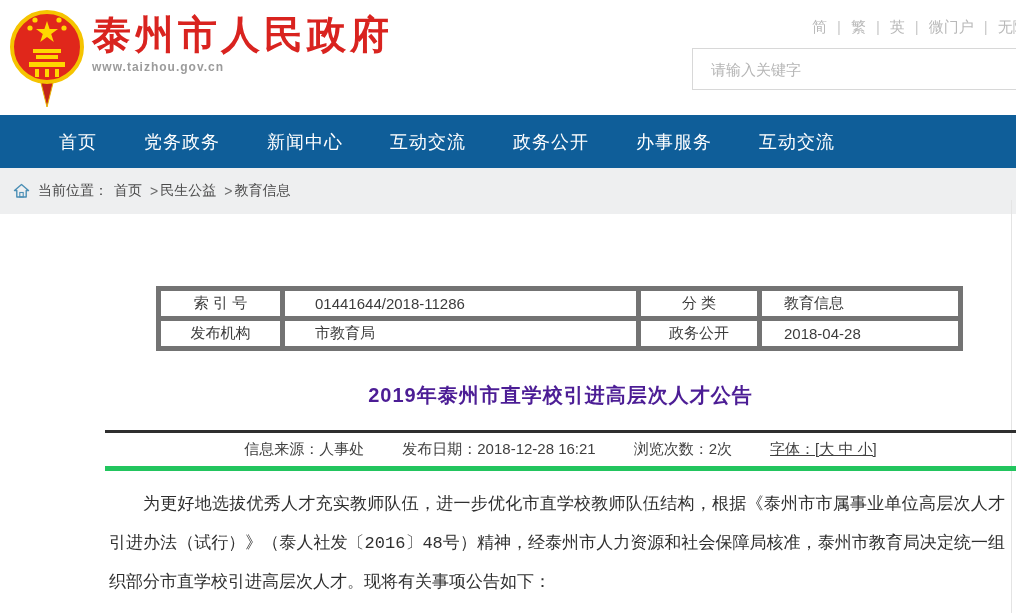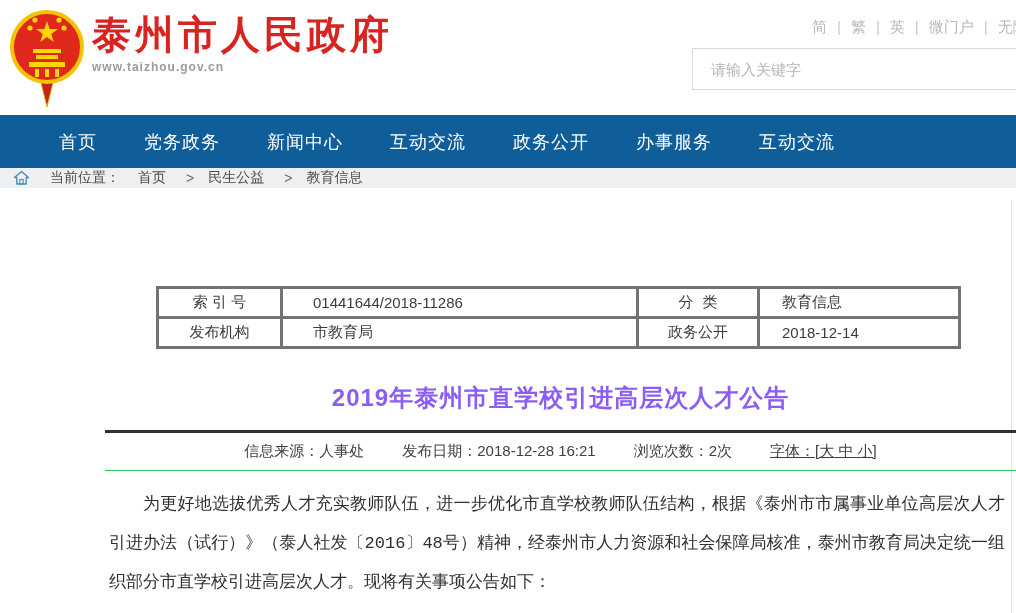--- a/index.html
+++ b/index.html
@@ -37,52 +37,52 @@
     background:#0f5e99; display:flex; align-items:center; white-space:nowrap;
   }
   .nav-item {
     color:#ffffff; font-size:18px; cursor:pointer; flex:none; letter-spacing:1px;
   }
   .nav-item:nth-child(1) { margin-left:59px; }
   .nav-item + .nav-item { margin-left:47px; }
 
   
   .crumb-bar {
-    position:absolute; left:0; top:168px; width:1016px; height:20px;
-    background:#eeeff0; display:flex; align-items:center; font-size:14px; color:#4a4a4a;gap:12px;
+    position:absolute; left:0; top:168px; width:1016px; height:46px;
+    background:#eeeff0; display:flex; align-items:center; font-size:14px; color:#4a4a4a;
   }
   .crumb-home { margin-left:13px; margin-right:8px; display:flex; align-items:center; }
   .crumb-bar .lbl { margin-right:6px; }
   .crumb-link { color:#4a4a4a; cursor:pointer; }
   .crumb-sep { margin:0 2px 0 8px; color:#6a6a6a; }
 
   
   .content { position:absolute; left:105px; top:200px; width:911px; }
   .right-edge-line { position:absolute; left:1011px; top:200px; width:1px; height:413px; background:#e4e4e4; }
 
   .meta-table {
     position:absolute; left:51px; top:86px; border-collapse:collapse;
     font-size:15px; color:#3c3c3c;
   }
-  .meta-table td { border:3px solid #737373; height:30px; background:#fff; }
+  .meta-table td { border:5px solid #737373; height:30px; background:#fff; }
   .meta-table .lab { width:124px; text-align:center; }
   .meta-table .val1 { width:356px; padding-left:30px; }
-  .meta-table .lab2 { width:121px; text-align:center;font-family:Liberation Mono, monospace; }
+  .meta-table .lab2 { width:121px; text-align:center; }
   .meta-table .val2 { width:201px; padding-left:22px; }
 
   .article-title {
     position:absolute; left:0; top:182px; width:911px; text-align:center;
-    font-size:24px; font-weight:bold; color:#8b5cf6; letter-spacing:1px;
+    font-size:20px; font-weight:bold; color:#4c1d95; letter-spacing:1px;
   }
   .title-rule { position:absolute; left:0; top:230px; width:911px; height:3px; background:#2f2f2f; }
 
   .info-bar {
     position:absolute; left:0; top:233px; width:911px; height:38px;
     display:flex; justify-content:center; align-items:center;
-    font-size:15px; color:#3f3f3f; border-bottom:1px solid #22c55e;
+    font-size:15px; color:#3f3f3f; border-bottom:5px solid #22c55e;
   }
   .info-bar span { margin:0 19px; white-space:nowrap; }
   .font-switch { cursor:pointer;text-decoration:underline; }
 
   .article-body {
     position:absolute; left:4px; top:285px; width:896px;
     font-family:Liberation Mono, monospace;
     font-size:17px; line-height:39px; color:#2f2f2f;
     text-align:justify; text-indent:2em;
   }
@@ -149,21 +149,21 @@
       <tr>
         <td class="lab">索 引 号</td>
         <td class="val1">01441644/2018-11286</td>
         <td class="lab2">分 类</td>
         <td class="val2">教育信息</td>
       </tr>
       <tr>
         <td class="lab">发布机构</td>
         <td class="val1">市教育局</td>
         <td class="lab2">政务公开</td>
-        <td class="val2">2018-12-14</td>
+        <td class="val2">2018-04-28</td>
       </tr>
     </tbody>
   </table>
 
   <div class="article-title">2019年泰州市直学校引进高层次人才公告</div>
   <div class="title-rule"></div>
 
   <div class="info-bar">
     <span>信息来源：人事处</span>
     <span>发布日期：2018-12-28 16:21</span>

